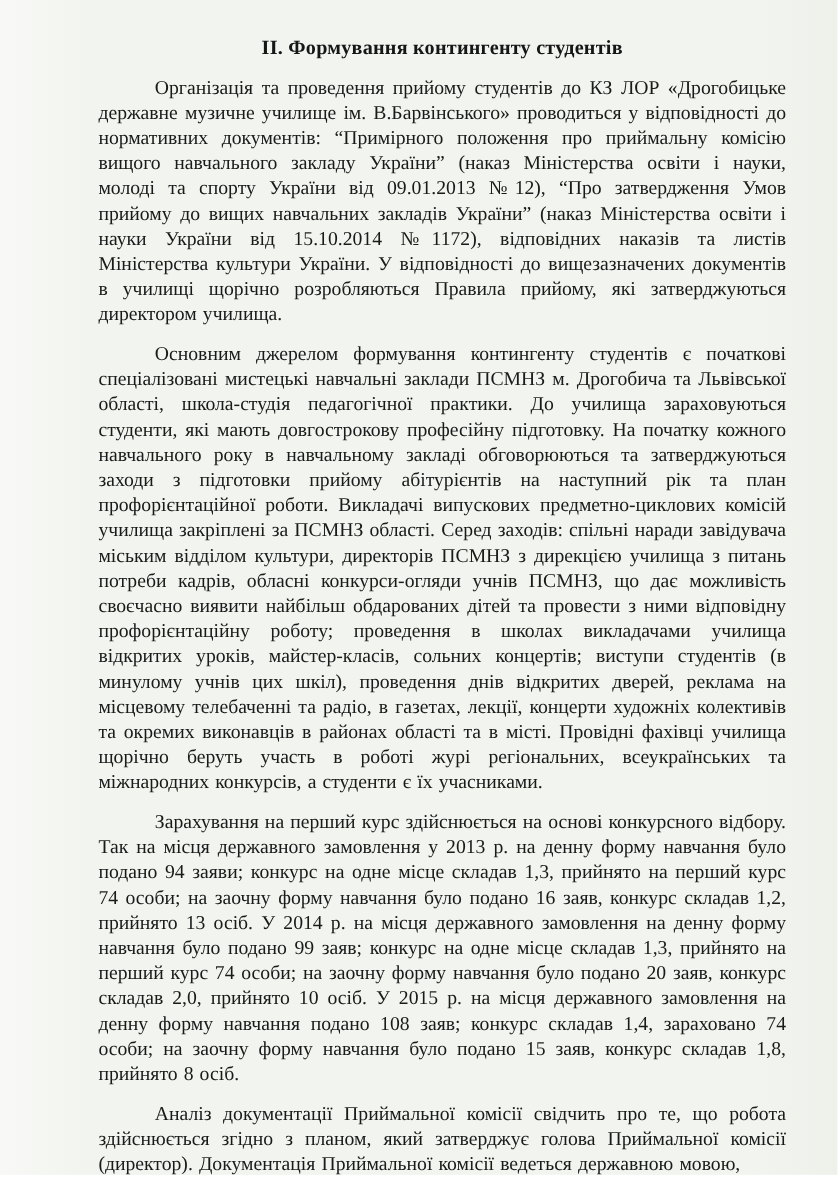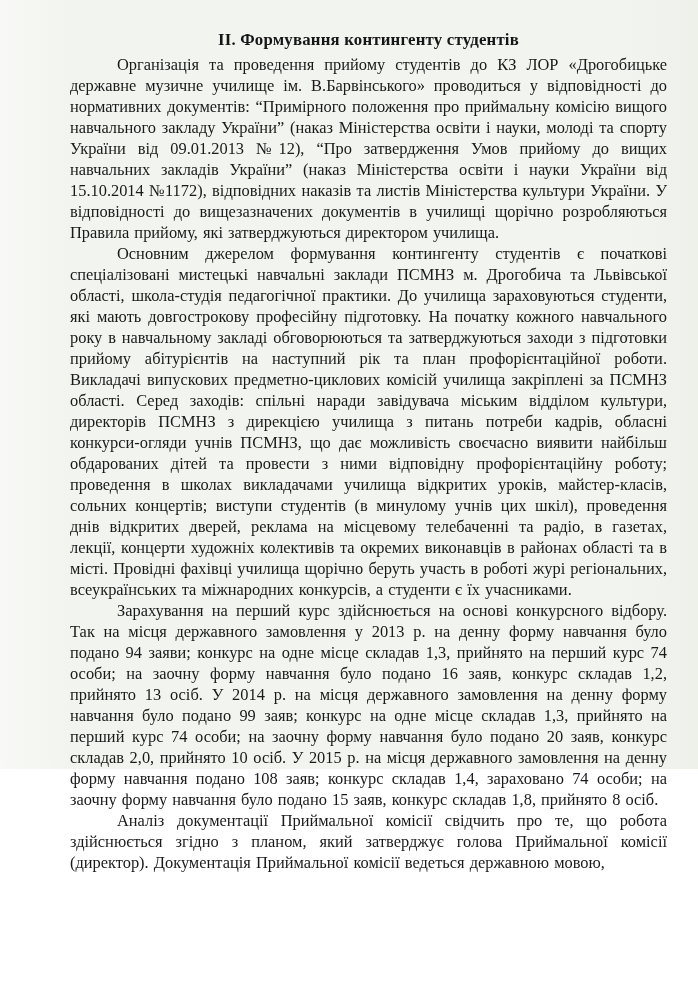--- a/index.html
+++ b/index.html
@@ -8,41 +8,41 @@
   }
   body {
     width: 698px;
     height: 989px;
     overflow: hidden;
     font-family: "Liberation Serif", "DejaVu Serif", serif;
   }
   .page {
     position: relative;
     width: 698px;
-    height: 769px;
+    height: 979px;
     background: linear-gradient(90deg, #f8f9f6 0%, #f2f4ef 10%, #f2f4ef 90%, #eef0ea 100%);
     color: #161616;
     box-sizing: border-box;
     text-decoration: underline;
   }
   .content {
     position: absolute;
     top: 30px;
     left: 70px;
     width: 597px;
   }
   .doc-title {
     margin: 0 0 4px 0;
     text-align: center;
     font-size: 16.8px;
     font-weight: bold;
     letter-spacing: 0.2px;
   }
   .para {
-    margin: 0;
+    margin: 12px;
     font-size: 16.4px;
     line-height: 21px;
     text-align: justify;
     text-indent: 47px;
     word-spacing: 1px;
     color: #1a1a1a;
   }
   .footer {
     position: absolute;
     left: 70px;

